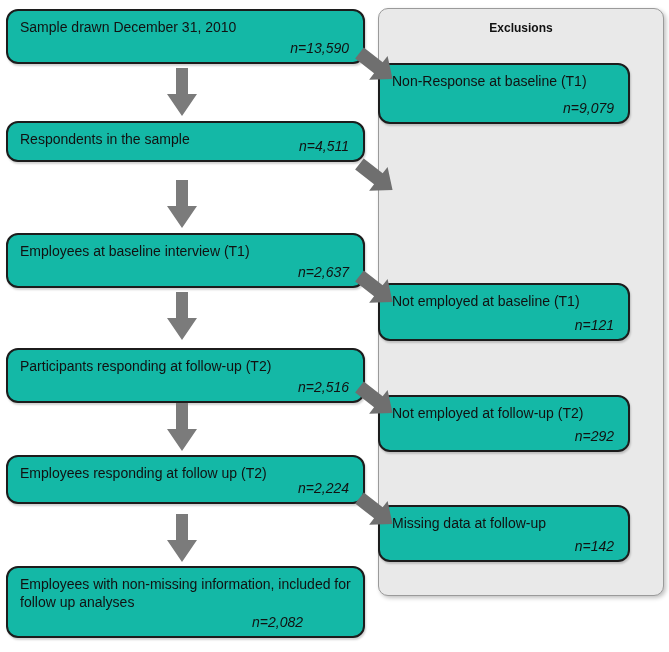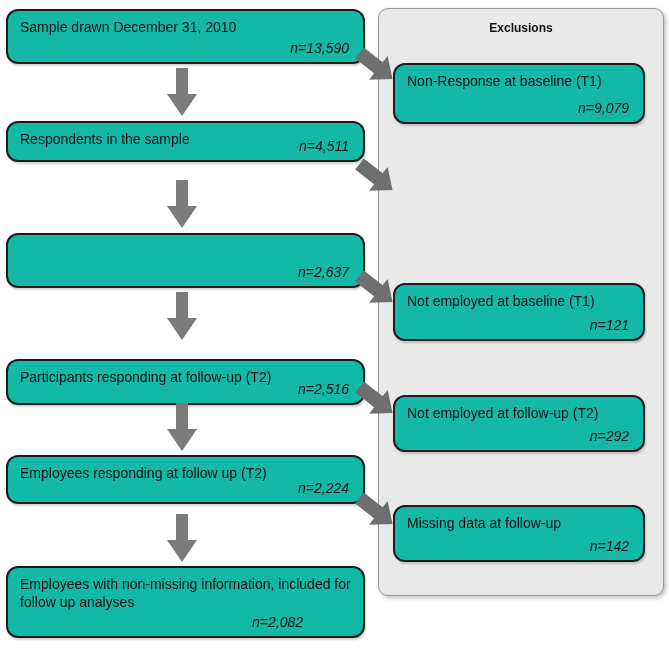--- a/index.html
+++ b/index.html
@@ -35,21 +35,21 @@
   
   .flow-box, .excl-box {
     position: absolute;
     background: #14b8a6;
     border: 2px solid #1c1c1c;
     border-radius: 12px;
     padding: 8px 12px;
     box-shadow: 1px 2px 2px rgba(0,0,0,0.18);
   }
   .flow-box { left: 6px; width: 359px; }
-  .excl-box { left: 393px; width: 252px; }
+  .excl-box { left: 378px; width: 252px; }
 
   .box-label {
     font-size: 14px;
     line-height: 1.25;
   }
   .box-n {
     position: absolute;
     right: 14px; bottom: 6px;
     font-size: 14px;
     font-style: italic;
@@ -86,23 +86,24 @@
 
   <div class="flow-box" style="top:9px;height:55px">
     <div class="box-label">Sample drawn December 31, 2010</div>
     <div class="box-n">n=13,590</div>
   </div>
   <div class="flow-box" style="top:121px;height:41px">
     <div class="box-label">Respondents in the sample</div>
     <div class="box-n">n=4,511</div>
   </div>
   <div class="flow-box" style="top:233px;height:55px">
+    <div class="box-label">Employees at baseline interview (T1)</div>
     <div class="box-n">n=2,637</div>
   </div>
-  <div class="flow-box" style="top:359px;height:46px">
+  <div class="flow-box" style="top:348px;height:55px">
     <div class="box-label">Participants responding at follow-up (T2)</div>
     <div class="box-n">n=2,516</div>
   </div>
   <div class="flow-box" style="top:455px;height:49px">
     <div class="box-label">Employees responding at follow up (T2)</div>
     <div class="box-n">n=2,224</div>
   </div>
   <div class="flow-box" style="top:566px;height:72px">
     <div class="box-label">Employees with non-missing information, included for follow up analyses</div>
     <div class="box-n inset">n=2,082</div>

